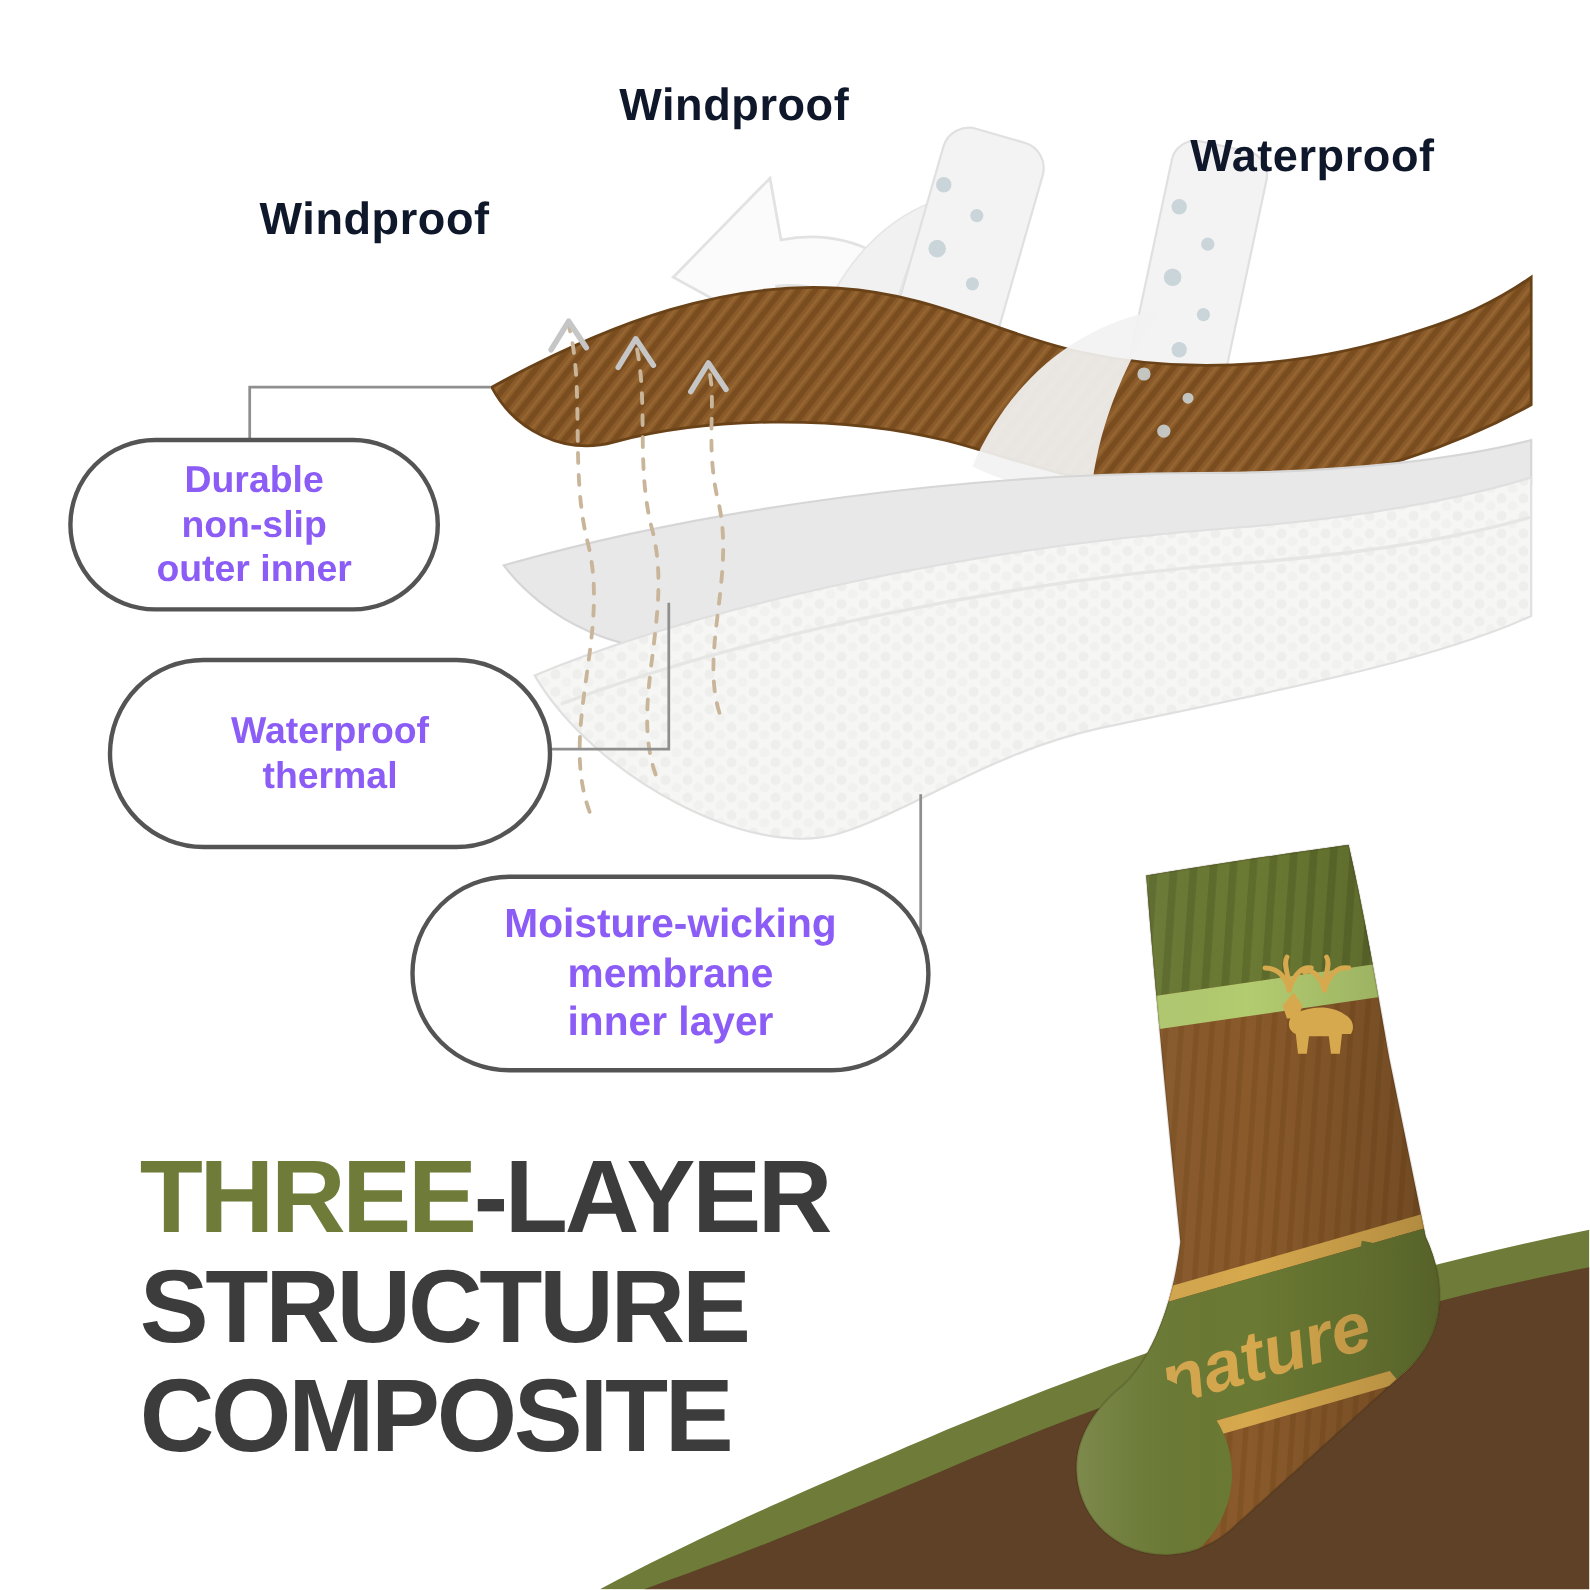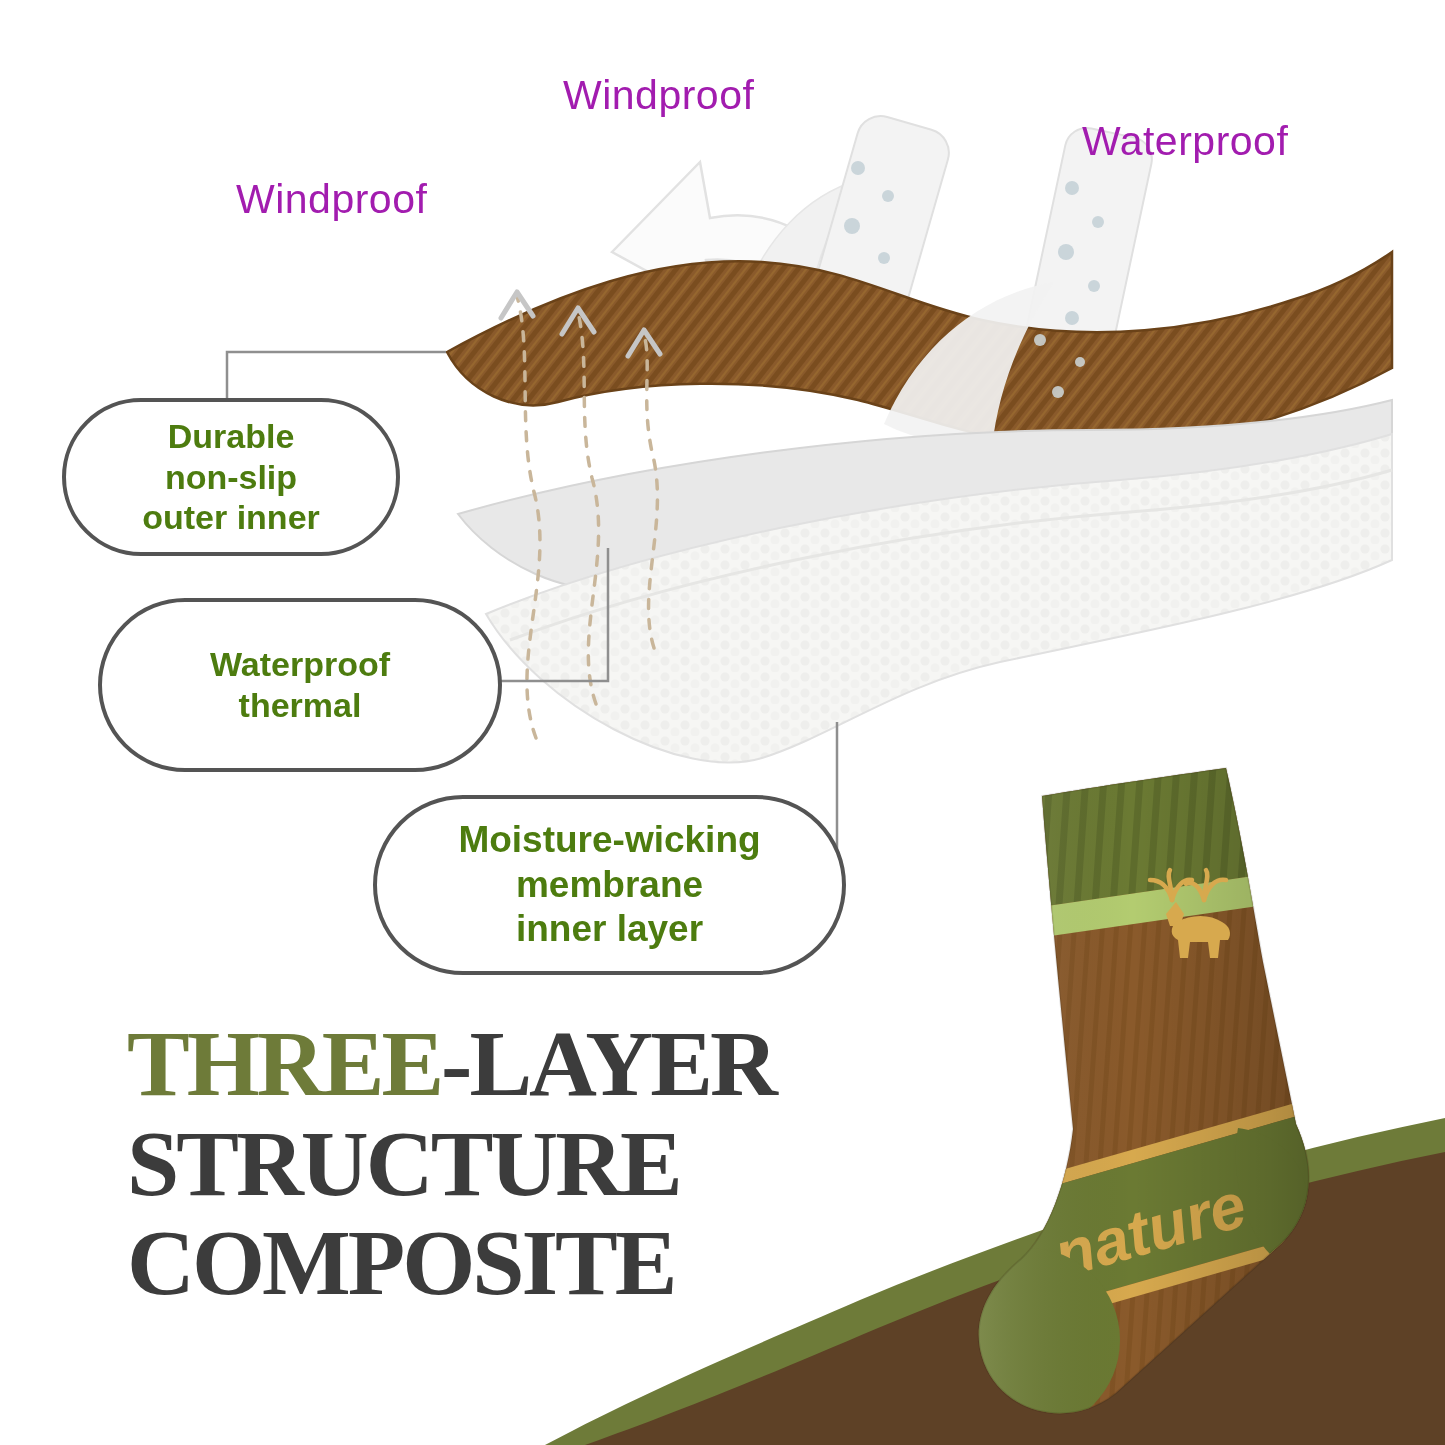--- a/index.html
+++ b/index.html
@@ -2,36 +2,36 @@
 <html><head>
 <meta charset="utf-8">
 <style>
   html,body{margin:0;padding:0;background:#ffffff;}
   .canvas{
     position:relative;width:1445px;height:1445px;background:#ffffff;
     font-family:"Liberation Sans",sans-serif;overflow:hidden;
   }
   .svg-full{position:absolute;left:0;top:0;width:1445px;height:1445px;}
   .label{
-    position:absolute;font-weight:normal;font-size:41px;color:#a21caf;letter-spacing:0.5px;
+    position:absolute;font-weight:bold;font-size:41px;color:#0f172a;letter-spacing:0.5px;
   }
   #label-windproof{left:563px;top:72px;}
   #label-waterproof{left:1082px;top:118px;}
   #label-breathable{left:236px;top:176px;}
   .pill{
     position:absolute;border:4px solid #545454;border-radius:95px;background:#ffffff;
     display:flex;flex-direction:column;align-items:center;justify-content:center;
-    text-align:center;color:#4d7c0f;font-weight:bold;
+    text-align:center;color:#8b5cf6;font-weight:bold;
   }
   #pill-outer{left:62px;top:398px;width:330px;height:150px;font-size:34px;line-height:1.2;}
   #pill-membrane{left:98px;top:598px;width:396px;height:166px;font-size:34px;line-height:1.2;}
   #pill-inner{left:373px;top:795px;width:465px;height:172px;font-size:37px;line-height:1.2;align-items:center;}
   .headline{
-    position:absolute;left:127px;top:1014px;font-weight:bold;font-size:94px;
-    line-height:1.06;letter-spacing:-3px;color:#3c3c3c;font-family:Liberation Serif, serif;
+    position:absolute;left:127px;top:1038px;font-weight:bold;font-size:94px;
+    line-height:1.06;letter-spacing:-3px;color:#3c3c3c;
   }
   .headline .accent{color:#6e7b39;}
   .sock-brand{font-family:"Liberation Sans",sans-serif;font-weight:bold;font-style:italic;}
 </style>
 </head>
 <body>
 
 <div class="canvas">
 
   <svg class="svg-full" viewBox="0 0 1445 1445">

